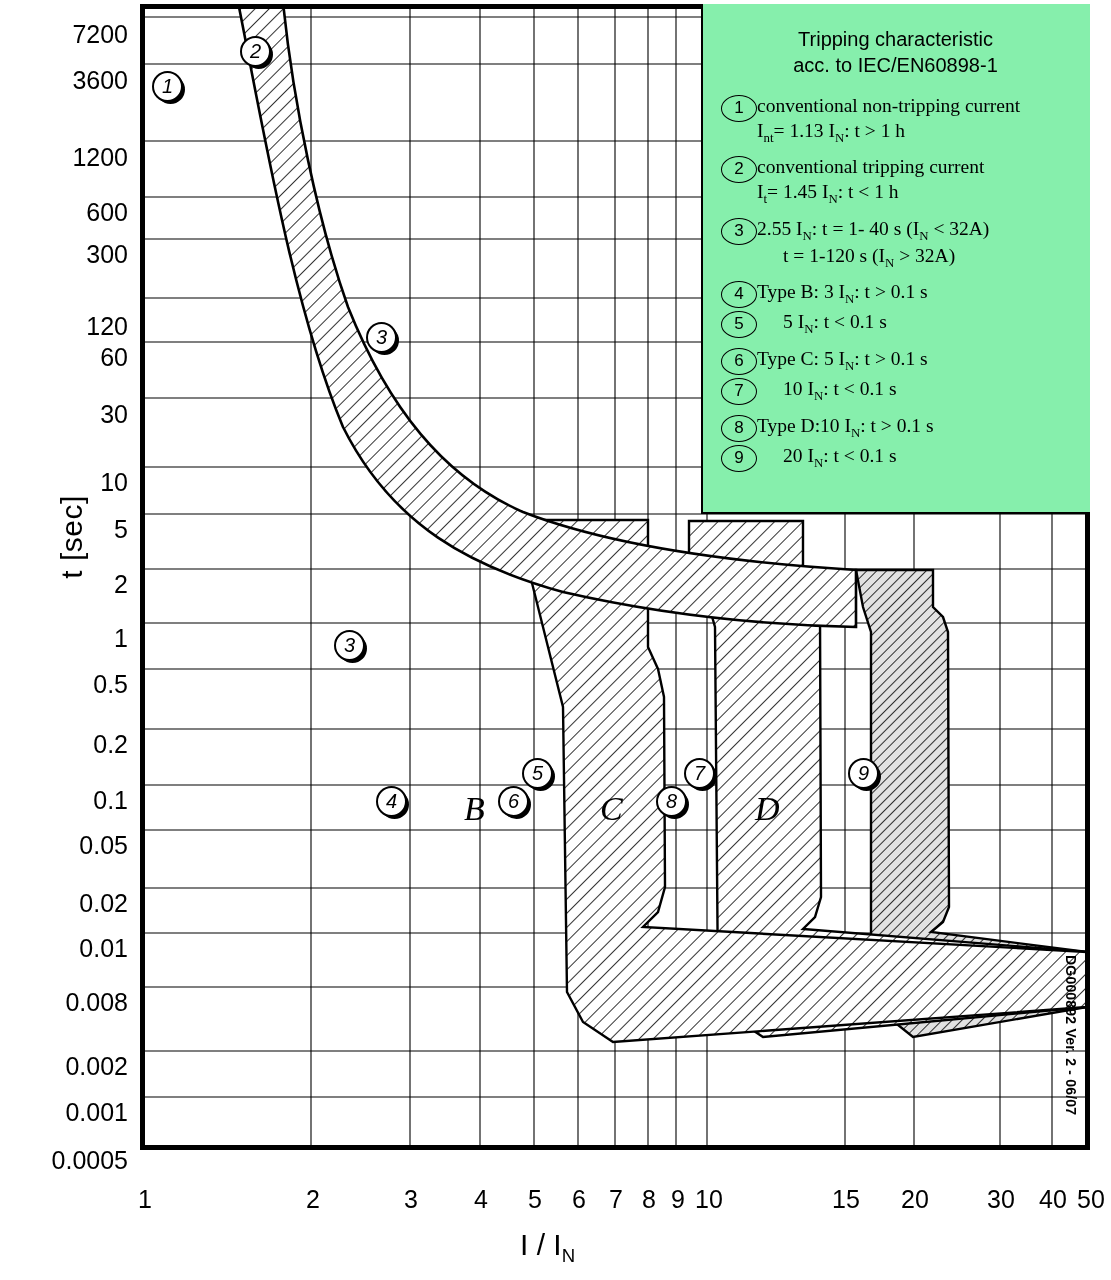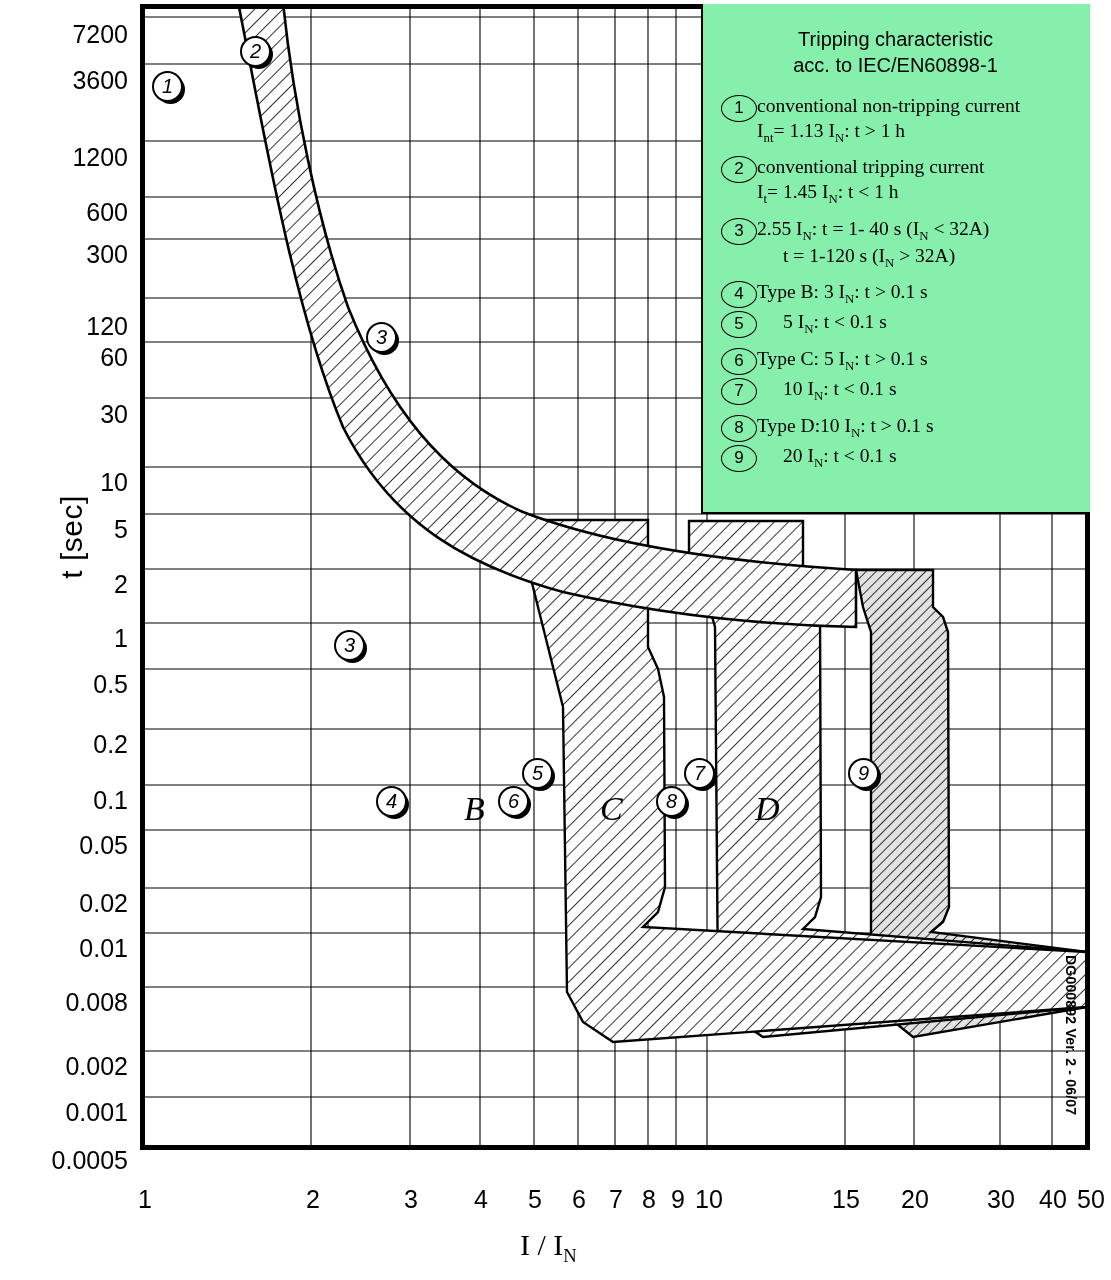--- a/index.html
+++ b/index.html
@@ -29,21 +29,20 @@
     transform: rotate(-90deg);
     transform-origin: center center;
     font-size: 30px;
     letter-spacing: 0.5px;
   }
   .xlabel {
     position: absolute;
     left: 520px;
     top: 1228px;
     font-size: 30px;
-    font-family: Liberation Serif, serif;
   }
   .xlabel sub, .ylabel sub { font-size: 0.62em; }
 
   .ytick {
     position: absolute;
     right: 0;
     width: 120px;
     text-align: right;
     font-size: 25px;
     line-height: 1;

